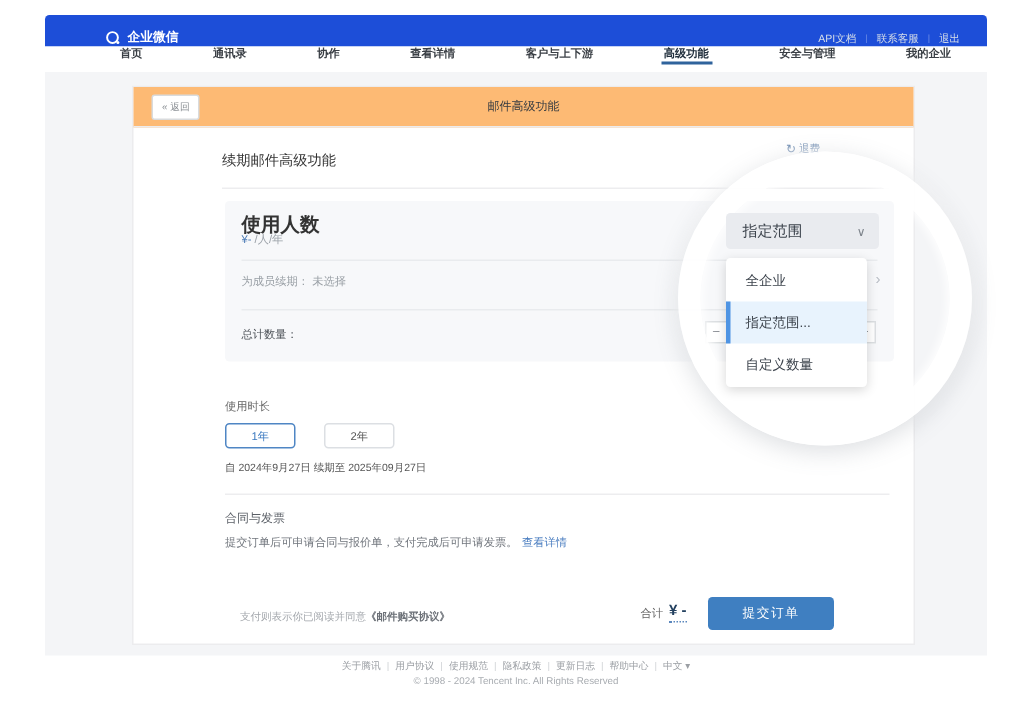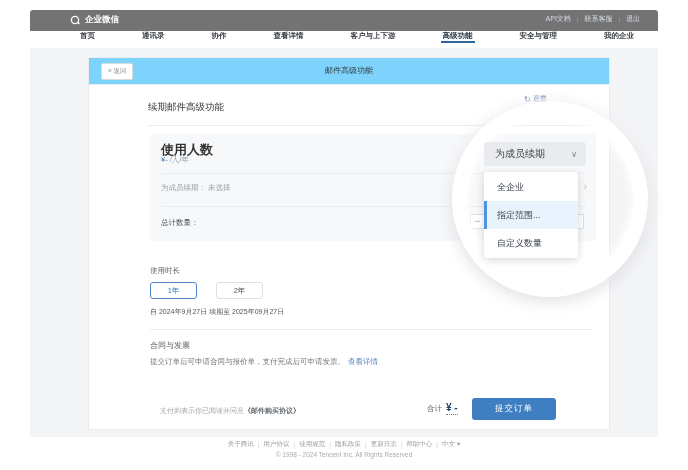--- a/index.html
+++ b/index.html
@@ -1,37 +1,37 @@
 <!DOCTYPE html>
 <html><head>
 <meta charset="utf-8">
 <style>
   html,body{margin:0;padding:0;}
   body{font-family:"Liberation Sans",sans-serif;background:#fff;}
   .screen{position:relative;width:688px;height:470px;background:#fff;overflow:hidden;}
   .abs{position:absolute;}
 
   
-  #topbar{left:30px;top:10px;width:628px;height:21px;background:#737373;border-radius:3px 3px 0 0;
-    display:flex;align-items:flex-start;justify-content:space-between;padding:4px 18px 0 40px;box-sizing:border-box;}
+  #topbar{left:30px;top:10px;width:628px;height:21px;background:#1d4ed8;border-radius:3px 3px 0 0;
+    display:flex;align-items:flex-end;justify-content:space-between;padding:4px 18px 0 40px;box-sizing:border-box;}
   .brand{display:flex;align-items:center;gap:4px;color:#fff;font-size:8.5px;font-weight:bold;}
   .top-links{display:flex;align-items:center;gap:6px;font-size:7px;color:#d6dee8;}
   .top-sep{color:rgba(255,255,255,.35);font-size:6px;}
 
   
   #navbar{left:30px;top:31px;width:628px;height:17px;background:#fff;display:flex;align-items:flex-start;
     justify-content:space-between;padding:0 22px 0 48px;box-sizing:border-box;font-size:7.5px;color:#3a3f45;font-weight:bold;}
   .tab{display:flex;align-items:center;border-bottom:2px solid transparent;padding:0 2px;cursor:pointer;}
   .tab.active{border-bottom-color:#2f639c;color:#22303e;}
 
   #grayband{left:30px;top:48px;width:628px;height:389px;background:#f4f5f7;}
 
   
   #card{left:88px;top:57px;width:522px;height:373px;background:#fff;border:1px solid #ececee;box-sizing:border-box;}
-  .card-header{position:absolute;left:0;right:0;top:0;height:26px;background:#7dd3fc;border-bottom:1px solid #ececee;}
+  .card-header{position:absolute;left:0;right:0;top:0;height:26px;background:#fdba74;border-bottom:1px solid #ececee;}
   .back-btn{position:absolute;left:12px;top:5px;height:15px;padding:0 6px;font-size:6.5px;color:#8a8f94;
     background:#fff;border:1px solid #d9dbdd;border-radius:2px;display:flex;align-items:center;cursor:pointer;}
   .card-title{position:absolute;left:0;right:0;top:0;height:26px;line-height:26px;text-align:center;font-size:8px;color:#353a40;}
 
   .section-heading{left:59px;top:35px;font-size:9.5px;color:#333;margin-top:8px;}
   .refund{left:435px;top:36px;font-size:7px;color:#6f8cb1;display:flex;align-items:center;gap:2px;cursor:pointer;}
   .refund .ric{font-size:8px;}
   .divider{border-top:1px solid #ededef;height:0;}
   .divider-1{left:59px;right:16px;top:67px;}
   .divider-2{left:61px;right:16px;top:271px;}
@@ -183,21 +183,21 @@
     <div class="abs total">
       <span>合计</span>
       <span class="val">¥ -</span>
     </div>
     <div class="abs submit-btn">提交订单</div>
   </div>
 
   <div class="abs" id="spotlight"></div>
 
   <div class="abs" id="select-btn">
-    <span>为成员续期</span>
+    <span>指定范围</span>
     <span class="chev">∨</span>
   </div>
   <div class="abs" id="menu">
     <div class="menu-item">全企业</div>
     <div class="menu-item active">指定范围...</div>
     <div class="menu-item">自定义数量</div>
   </div>
 
   <div class="abs" id="footer">
     <div class="f-links">

